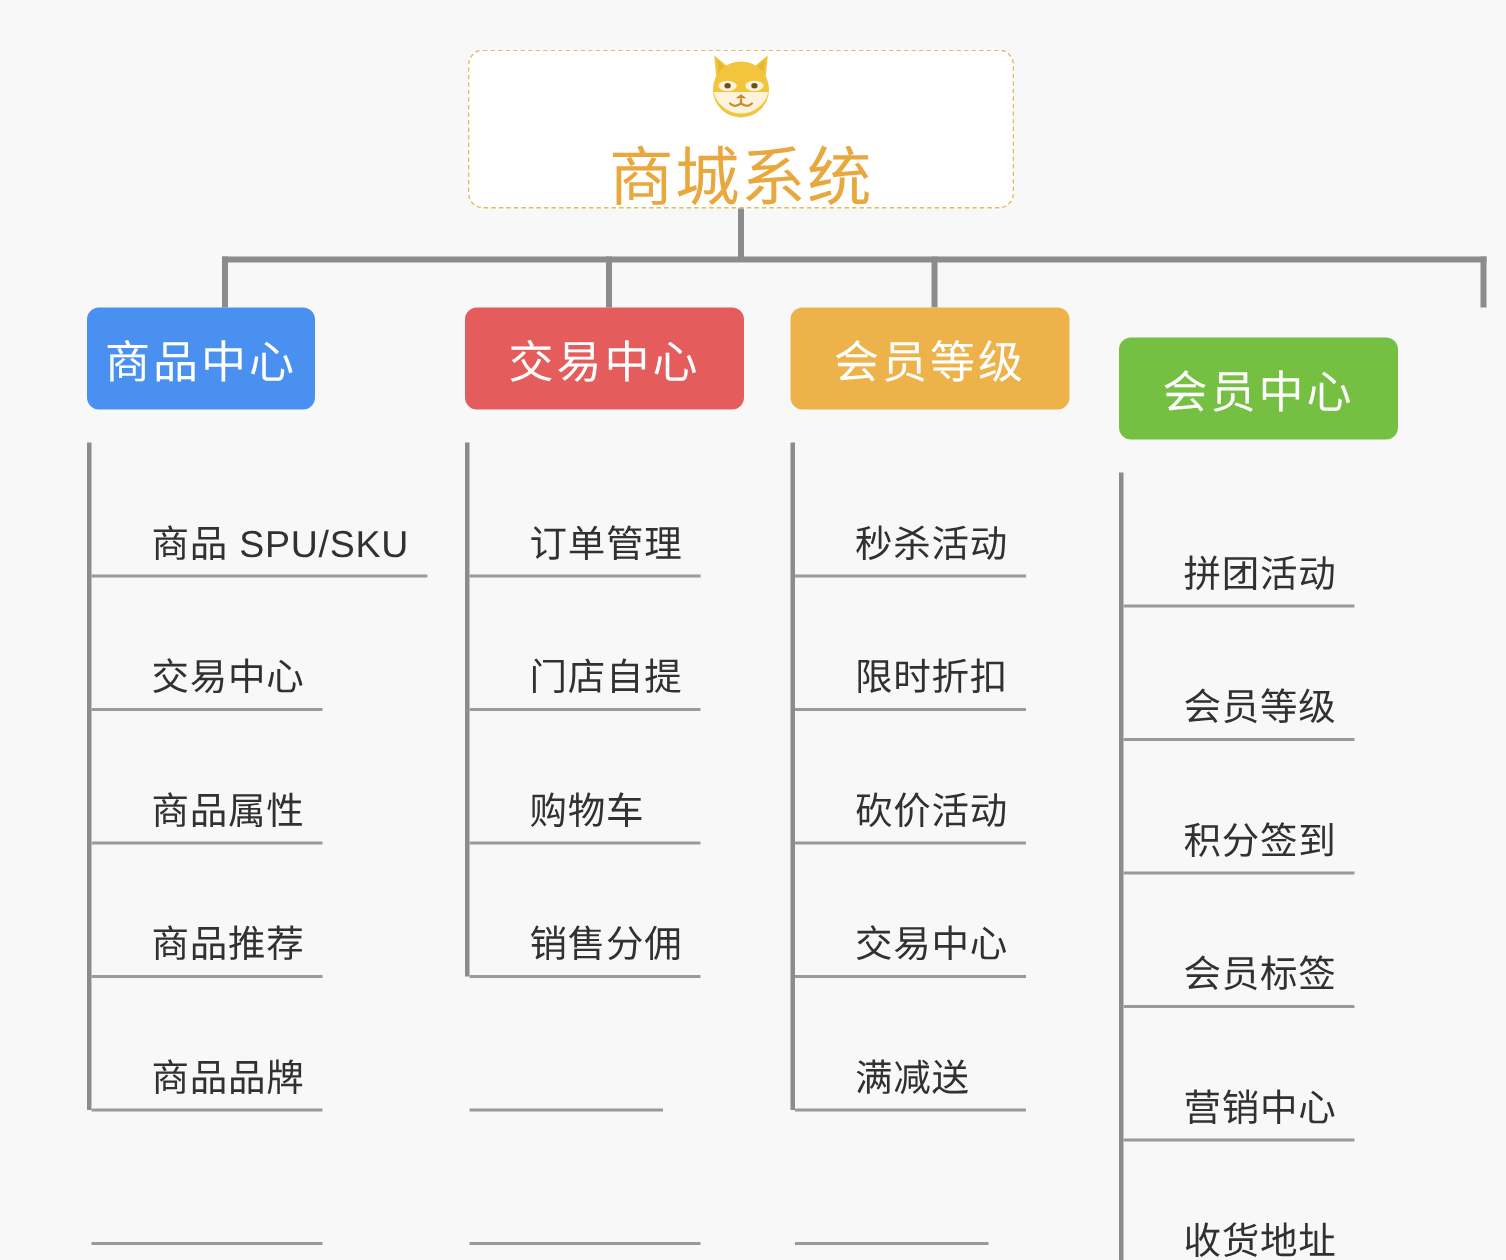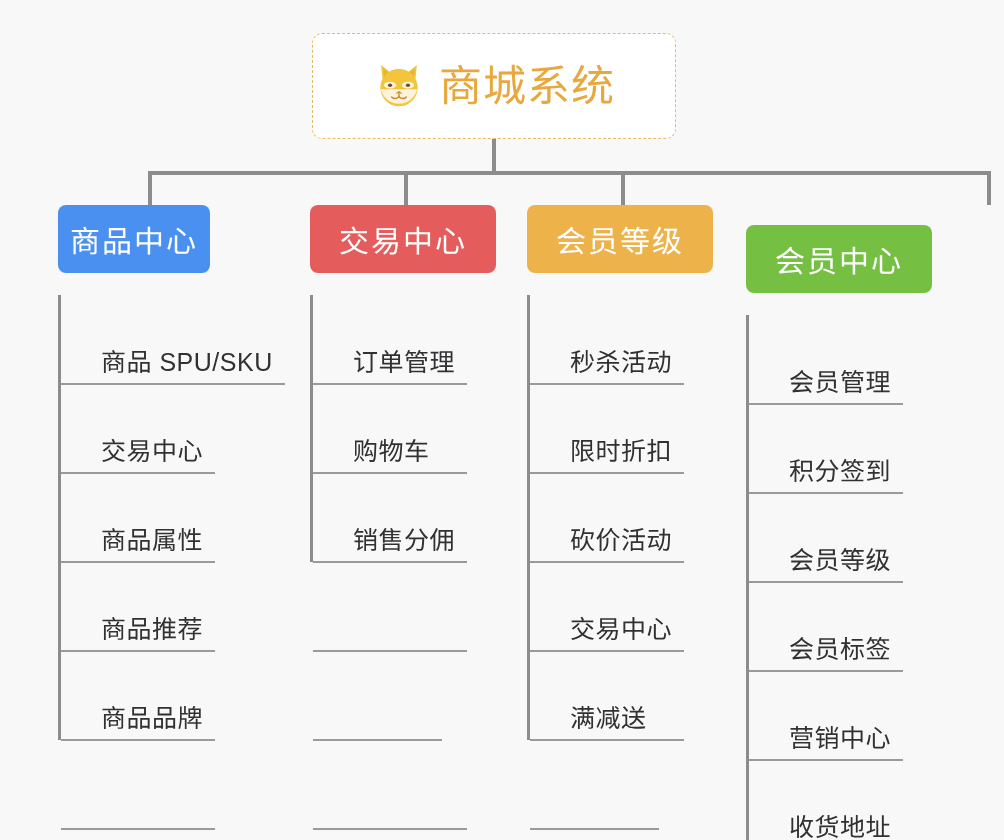--- a/index.html
+++ b/index.html
@@ -30,20 +30,21 @@
     width: 364px;
     height: 106px;
     background: #ffffff;
     border: 1px dashed #e8b963;
     border-radius: 10px;
     box-sizing: border-box;
     display: flex;
     align-items: center;
     justify-content: center;
     gap: 14px;
+    flex-direction: column;
   }
   .root-emoji {
     width: 52px;
     height: 52px;
     flex: 0 0 auto;
     display: block;
   }
   .root-title {
     font-size: 43px;
     line-height: 1;
@@ -200,20 +201,23 @@
 
   <div class="column col2">
     <div class="cat-header" style="background: rgb(228, 92, 92);">
       <span>交易中心</span>
     </div>
     <div class="cat-body">
       <div class="leaf">
         <span class="leaf-label">订单管理</span>
       </div>
       <div class="leaf">
+        <span class="leaf-label">门店自提</span>
+      </div>
+      <div class="leaf">
         <span class="leaf-label">购物车</span>
       </div>
       <div class="leaf">
         <span class="leaf-label">销售分佣</span>
       </div>
     <div class="leaf-rule" style="width: 154px; top: 88px;"></div>
         <div class="leaf-rule" style="width: 154px; top: 177px;"></div>
         <div class="leaf-rule" style="width: 154px; top: 266px;"></div>
         <div class="leaf-rule" style="width: 154px; top: 355px;"></div>
         <div class="leaf-rule" style="width: 129px; top: 444px;"></div>
@@ -249,27 +253,27 @@
         <div class="leaf-rule" style="width: 129px; top: 533px;"></div>
       </div>
   </div>
 
   <div class="column col4">
     <div class="cat-header" style="background: rgb(117, 192, 67);">
       <span>会员中心</span>
     </div>
     <div class="cat-body">
       <div class="leaf">
-        <span class="leaf-label">会员管理</span>
+        <span class="leaf-label">拼团活动</span>
+      </div>
+      <div class="leaf">
+        <span class="leaf-label">会员等级</span>
       </div>
       <div class="leaf">
         <span class="leaf-label">积分签到</span>
-      </div>
-      <div class="leaf">
-        <span class="leaf-label">会员等级</span>
       </div>
       <div class="leaf">
         <span class="leaf-label">会员标签</span>
       </div>
       <div class="leaf">
         <span class="leaf-label">营销中心</span>
       </div>
       <div class="leaf">
         <span class="leaf-label">收货地址</span>
       </div>

